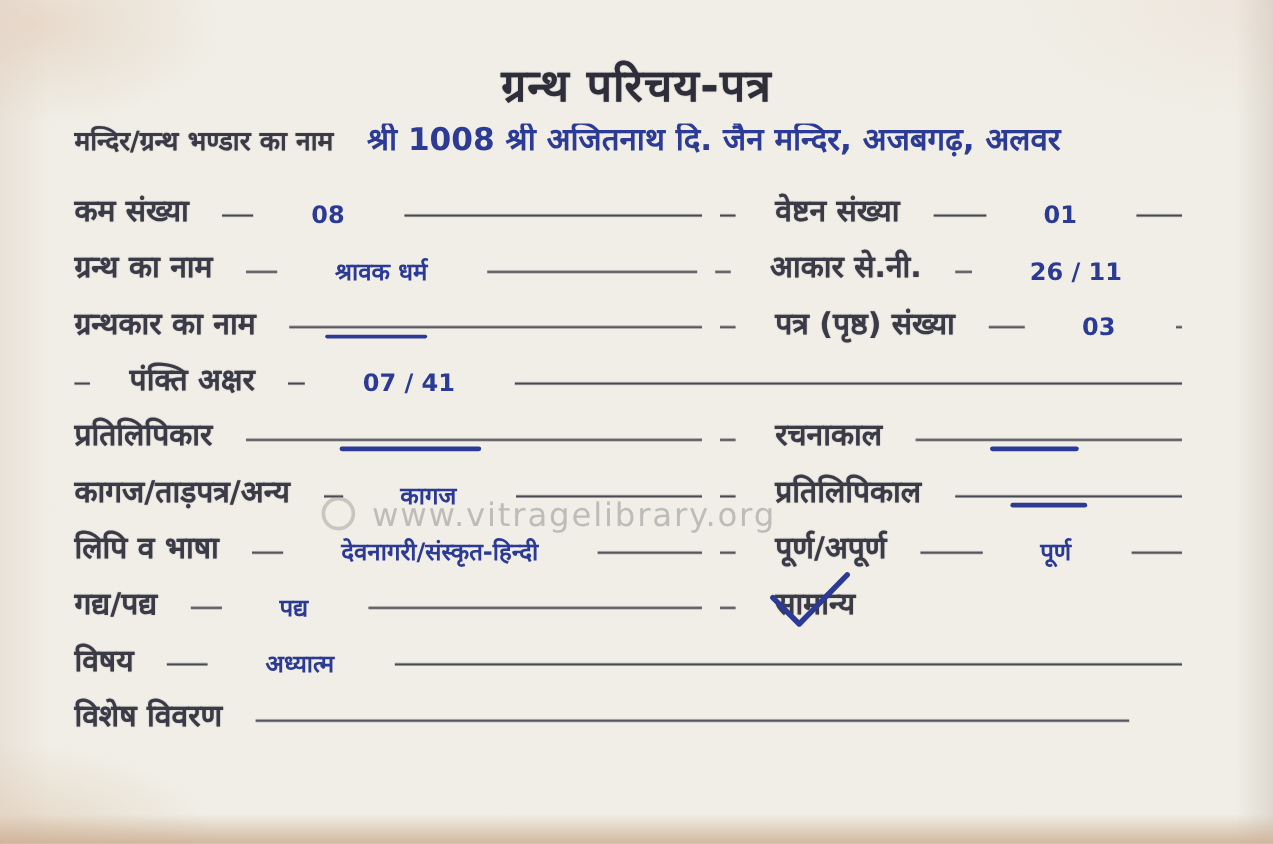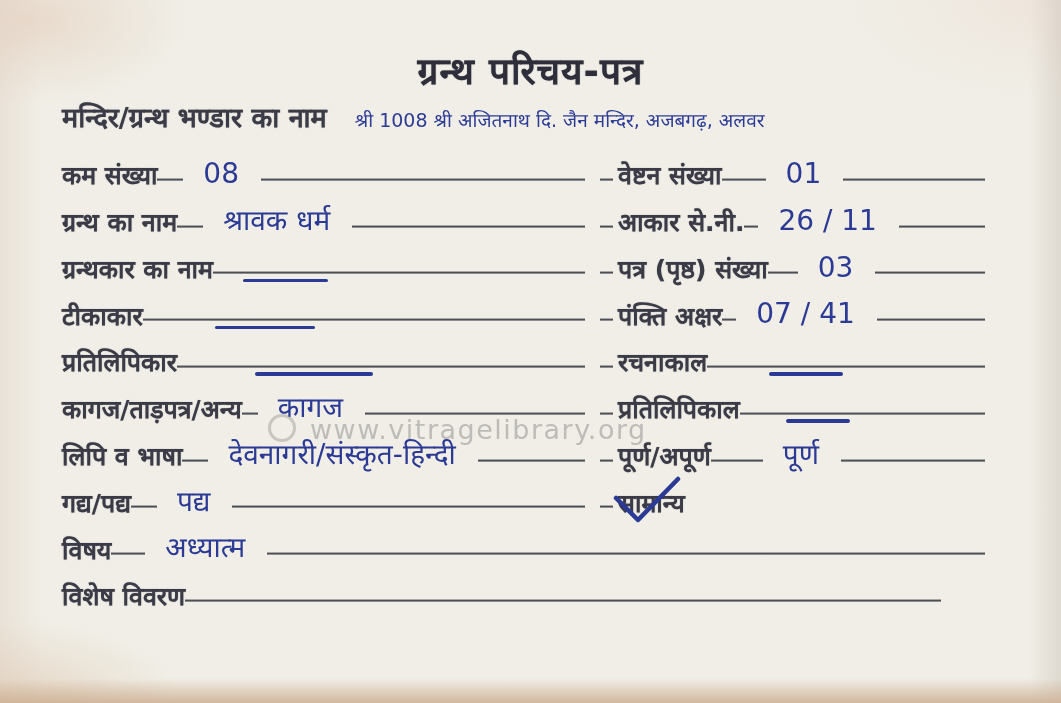--- a/index.html
+++ b/index.html
@@ -27,49 +27,49 @@
     color:#2e2e3a;
     text-shadow:0 0 1px rgba(20,20,40,.55);
     letter-spacing:1px;
   }
   .header-row {
     position:absolute; top:103px; left:62px; right:12px;
     display:flex; align-items:baseline;
     white-space:nowrap;
   }
   .header-row .label {
-    font-size:27px; font-weight:600;
+    font-size:22px; font-weight:600;
     color:#3b3b47;
     text-shadow:0 0 1px rgba(30,30,50,.45);
     margin-right:8px;
   }
   .header-row .value {
-    font-size:19px; font-weight:400;
+    font-size:26px; font-weight:700;
     color:#2c3c96;
     flex:1; overflow:hidden;
   }
   .form {
     position:absolute; top:150px; left:62px; width:979px;
   }
   .row { display:flex; height:46.8px; }
   .col-left  { width:538px; display:flex; }
   .col-right { flex:1; display:flex; padding-right:56px; }
   .col-full  { flex:1; display:flex; padding-right:56px;justify-content:center; }
   .field {
     display:flex; flex:1; align-items:flex-end;
-    padding-bottom:7px; min-width:0; white-space:nowrap;
+    padding-bottom:7px; min-width:0; white-space:nowrap;gap:28px;
   }
   .label {
     font-size:25px; font-weight:600;
     color:#3b3b47;
     text-shadow:0 0 1px rgba(30,30,50,.45);
     line-height:1.1;
   }
   .value {
-    font-size:28px; font-weight:400;
+    font-size:20px; font-weight:700;
     color:#2b3a94;
     line-height:1.1;
     padding:0 22px 0 20px;
   }
   .rule {
     height:3px;
     background:linear-gradient(to bottom, rgba(60,60,72,.15), rgba(56,56,68,.95) 55%, rgba(60,60,72,.3));
     margin-bottom:9px;
     position:relative;
   }
@@ -167,28 +167,20 @@
           <span class="rule lead"></span>
           <span class="label">पत्र (पृष्ठ) संख्या</span>
           <span class="rule seg" style="width:30px"></span>
           <span class="value">03</span>
           <span class="rule fill"></span>
         </div>
       </div>
     </div>
 
     <div class="row">
-      <div class="col-left">
-        <div class="field">
-          <span class="label">टीकाकार</span>
-          <span class="rule fill pad-right-15">
-            <span class="ink-dash" style="left:72px;width:100px"></span>
-          </span>
-        </div>
-      </div>
       <div class="col-right">
         <div class="field">
           <span class="rule lead"></span>
           <span class="label">पंक्ति अक्षर</span>
           <span class="rule seg" style="width:14px"></span>
           <span class="value">07 / 41</span>
           <span class="rule fill"></span>
         </div>
       </div>
     </div>

